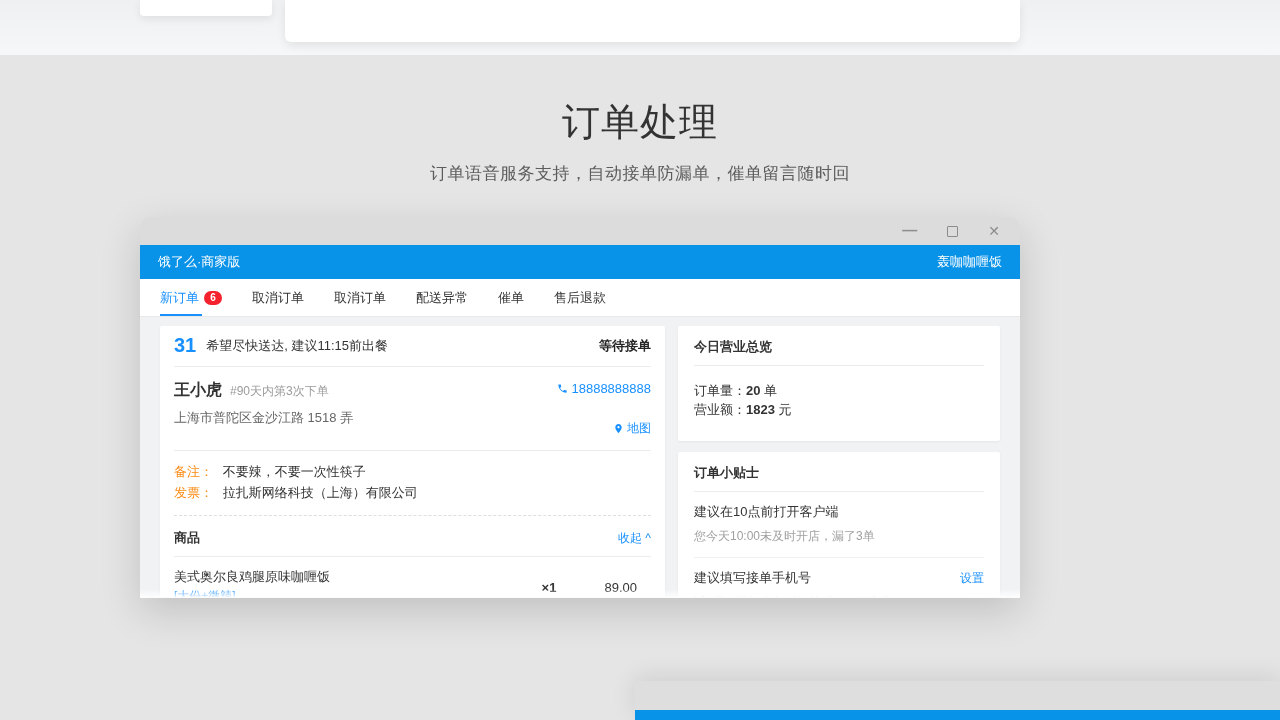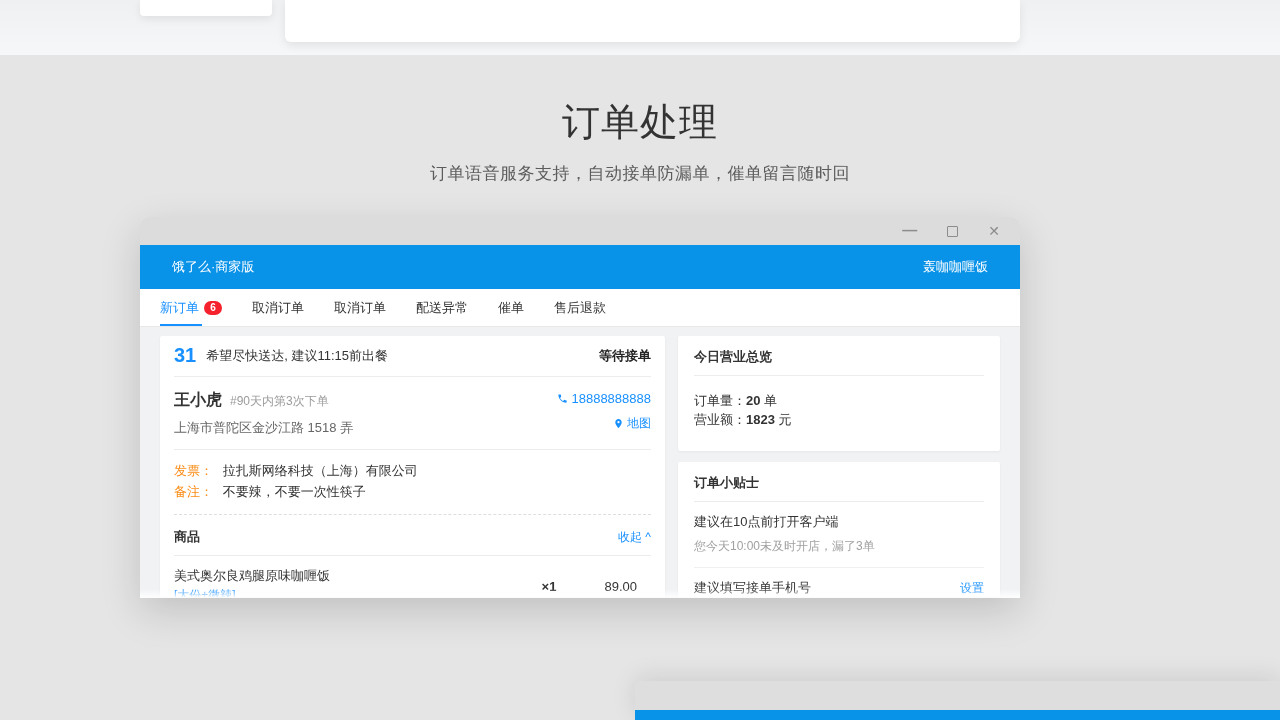--- a/index.html
+++ b/index.html
@@ -25,22 +25,22 @@
     border-radius:8px 8px 0 0; overflow:hidden; background:#f0f2f4;
     box-shadow:0 14px 40px rgba(0,0,0,.16); }
 
   .titlebar { height:28px; background:#dcdcdc; display:flex; align-items:center;
     justify-content:flex-end; gap:30px; padding-right:20px; }
   .tb-btn { color:#8c8c8c; font-size:14px; line-height:1; cursor:default; display:flex; align-items:center; }
   .tb-min { font-size:15px; font-weight:700; transform:translateY(-2px); }
   .tb-max-box { width:11px; height:11px; border:1.5px solid #8c8c8c; border-radius:1px; display:inline-block; }
   .tb-close { font-size:14px; }
 
-  .bluebar { height:44px; background:#0892e8; color:#fff; display:flex; align-items:center;
-    justify-content:space-between; padding:0 32px; font-size:13px; }
+  .bluebar { height:34px; background:#0892e8; color:#fff; display:flex; align-items:center;
+    justify-content:space-between; padding:0 18px; font-size:13px; }
 
   .tabbar { height:38px; background:#fff; border-bottom:1px solid #e8e8e8;
     display:flex; align-items:stretch; gap:30px; padding:0 20px; font-size:13px; color:#333; }
   .tab { position:relative; display:flex; align-items:center; gap:5px; cursor:pointer; }
   .tab.active { color:#1890ff; }
   .tab.active::after { content:""; position:absolute; left:0; bottom:0; width:42px; height:2px; background:#1890ff; }
   .badge { background:#f5222d; color:#fff; font-size:10px; line-height:14px; min-width:18px;
     text-align:center; border-radius:8px; padding:0 5px; font-weight:700; }
 
   .content { display:flex; gap:13px; padding:9px 20px; height:280px; align-items:flex-start; }
@@ -55,21 +55,21 @@
 
   .oc-customer { display:flex; padding:13px 0 12px; border-bottom:1px solid #ececec; }
   .cust-left { flex:1; }
   .cust-name-row { display:flex; align-items:baseline; }
   .cust-name { font-size:16px; font-weight:700; color:#333; }
   .cust-repeat { font-size:12px; color:#9b9b9b; margin-left:8px; }
   .cust-addr { font-size:13px; color:#666; margin-top:8px; }
   .cust-right { text-align:right; }
   .link { color:#1890ff; cursor:pointer; text-decoration:none; }
   .phone-link { font-size:13px; display:inline-flex; align-items:center; gap:3px; }
-  .map-link { font-size:12px; display:inline-flex; align-items:center; gap:3px; margin-top:7px; }
+  .map-link { font-size:12px; display:inline-flex; align-items:center; gap:3px; margin-top:22px; }
   .mini-icon { width:11px; height:11px; display:inline-block; }
 
   .oc-remarks { padding:10px 0 12px; border-bottom:1px dashed #dedede; font-size:13px; }
   .remark-row { line-height:21px; }
   .remark-label { color:#fa8c16; margin-right:6px; }
   .remark-text { color:#333; }
 
   .oc-products-header { display:flex; align-items:center; padding:13px 0 9px; border-bottom:1px solid #ececec; }
   .products-title { font-size:13px; font-weight:700; color:#333; }
   .collapse-link { margin-left:auto; font-size:12px; }
@@ -196,26 +196,26 @@
                     <path d="M12 2C8.1 2 5 5.1 5 9c0 5.2 7 13 7 13s7-7.8 7-13c0-3.9-3.1-7-7-7zm0 9.5A2.5 2.5 0 1 1 12 6.5a2.5 2.5 0 0 1 0 5z"></path>
                   </svg>
                 <span>地图</span>
               </span>
             </div>
           </div>
         </div>
 
         <div class="oc-remarks">
           <div class="remark-row">
+            <span class="remark-label">备注：</span>
+            <span class="remark-text">不要辣，不要一次性筷子</span>
+          </div>
+          <div class="remark-row">
             <span class="remark-label">发票：</span>
             <span class="remark-text">拉扎斯网络科技（上海）有限公司</span>
-          </div>
-          <div class="remark-row">
-            <span class="remark-label">备注：</span>
-            <span class="remark-text">不要辣，不要一次性筷子</span>
           </div>
         </div>
 
         <div class="oc-products-header">
           <span class="products-title">商品</span>
           <span class="link collapse-link">收起 ^</span>
         </div>
 
         <div class="oc-item">
           <div class="item-name-col">

